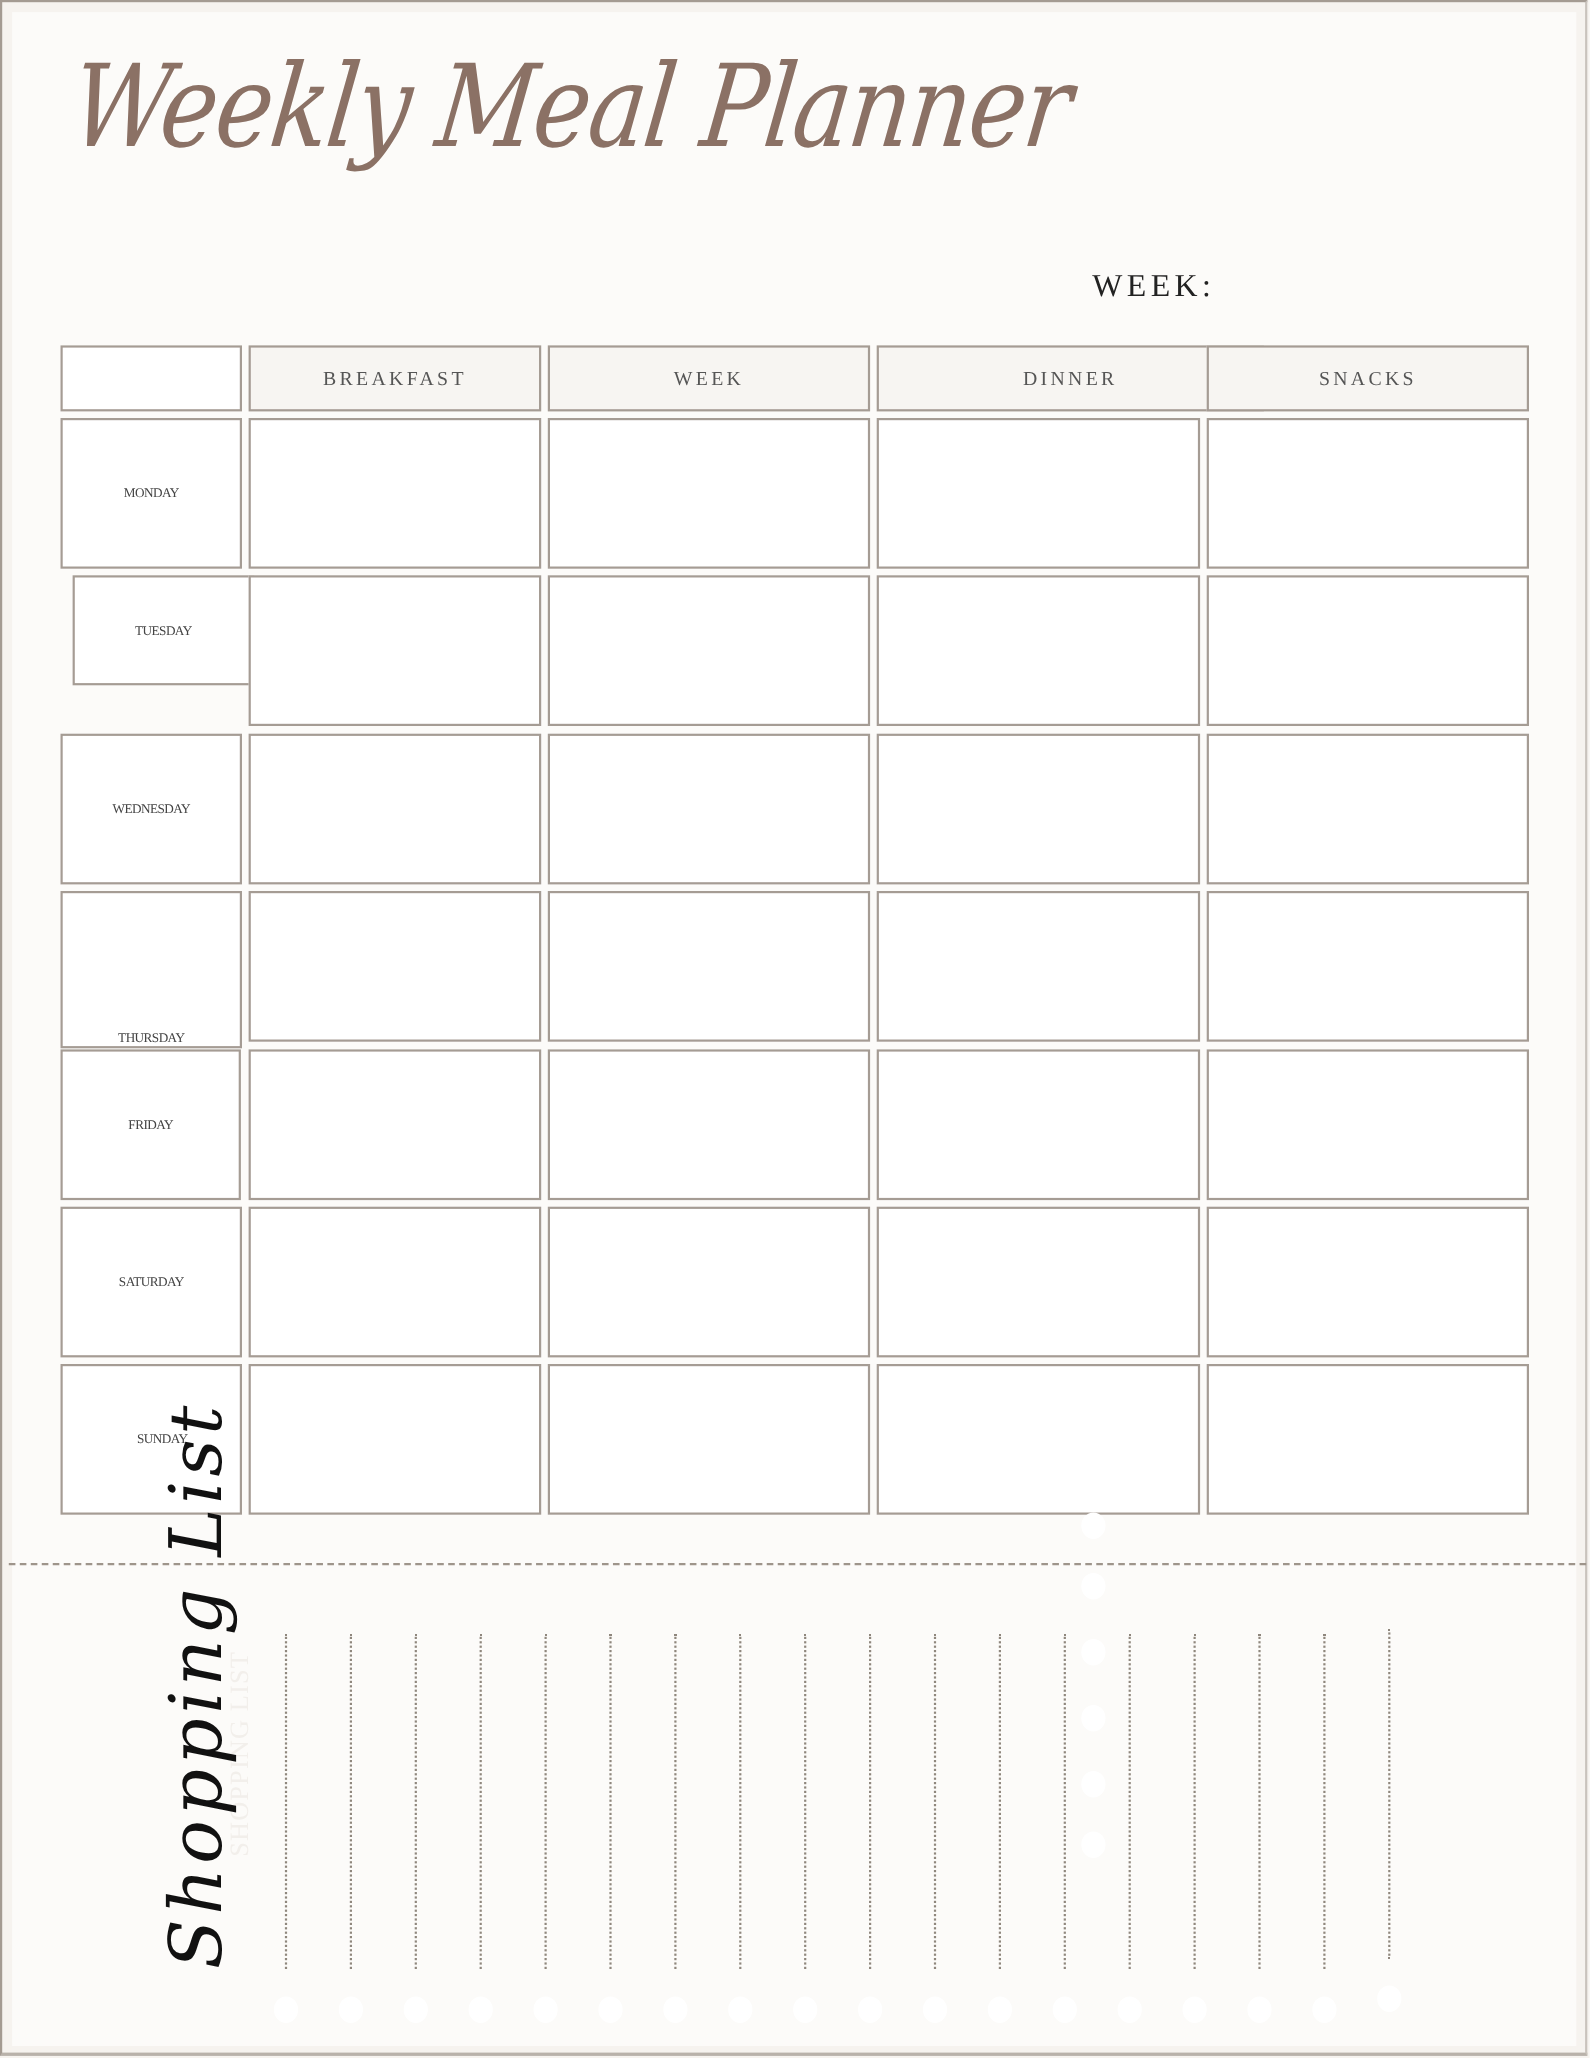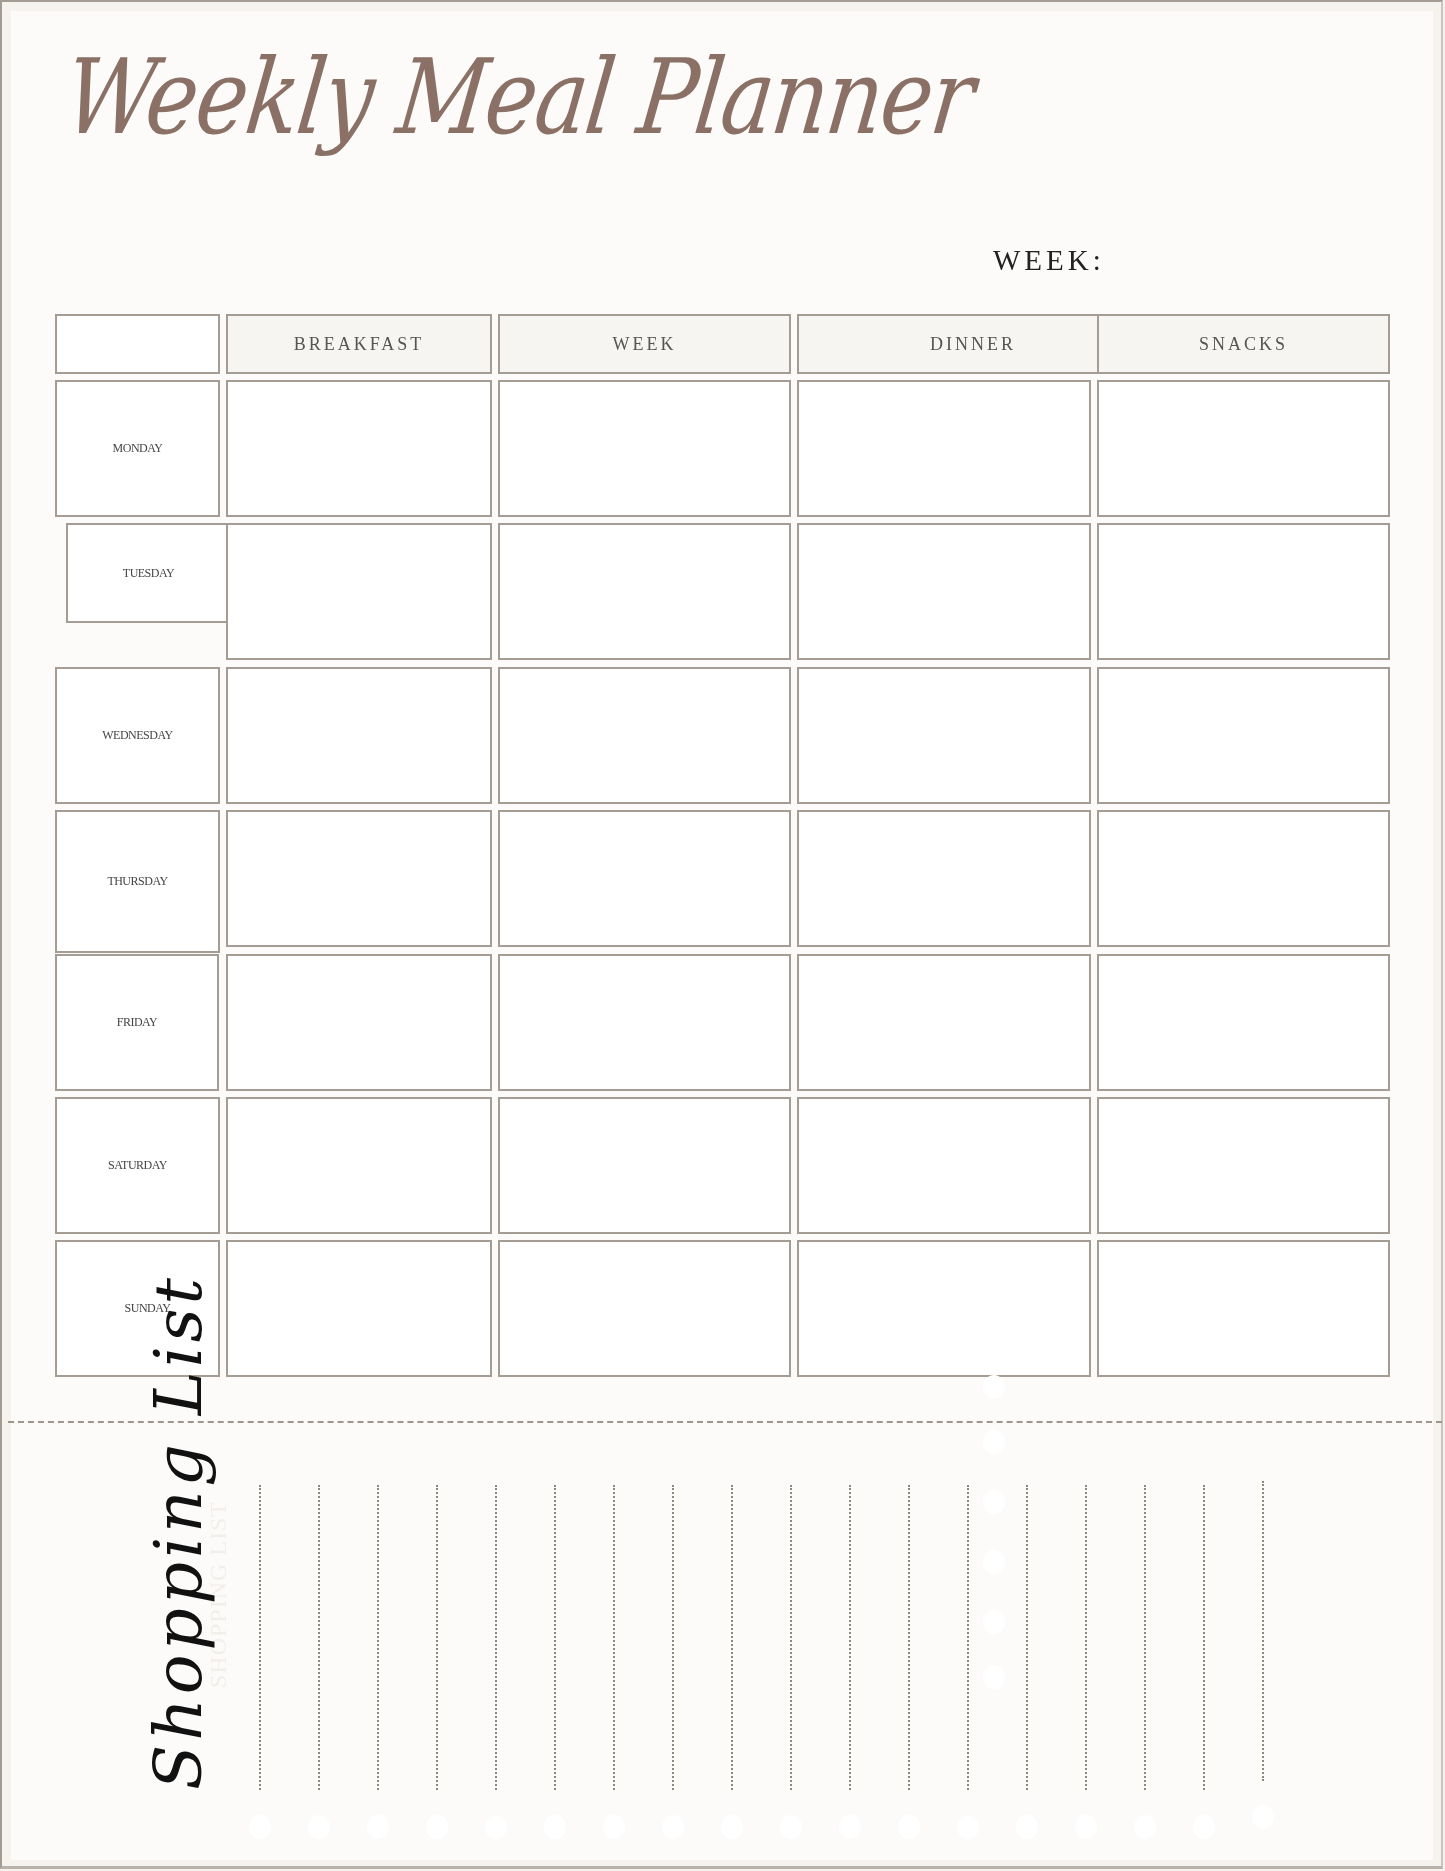--- a/index.html
+++ b/index.html
@@ -105,21 +105,21 @@
     <div class="cell " style="left: 498px; top: 523px; width: 293px; height: 137px;"></div>
     <div class="cell " style="left: 797px; top: 523px; width: 294px; height: 137px;"></div>
     <div class="cell " style="left: 1097px; top: 523px; width: 293px; height: 137px;"></div>
     <div class="cell " style="left: 55px; top: 667px; width: 165px; height: 137px;">
       <span class="day-label">WEDNESDAY</span>
     </div>
     <div class="cell " style="left: 226px; top: 667px; width: 266px; height: 137px;"></div>
     <div class="cell " style="left: 498px; top: 667px; width: 293px; height: 137px;"></div>
     <div class="cell " style="left: 797px; top: 667px; width: 294px; height: 137px;"></div>
     <div class="cell " style="left: 1097px; top: 667px; width: 293px; height: 137px;"></div>
-    <div class="cell " style="left: 55px; top: 810px; width: 165px; height: 143px;">
+    <div class="cell " style="left: 55px; top: 810px; width: 165px; height: 143px; align-items: flex-end;">
       <span class="day-label">THURSDAY</span>
     </div>
     <div class="cell " style="left: 226px; top: 810px; width: 266px; height: 137px;"></div>
     <div class="cell " style="left: 498px; top: 810px; width: 293px; height: 137px;"></div>
     <div class="cell " style="left: 797px; top: 810px; width: 294px; height: 137px;"></div>
     <div class="cell " style="left: 1097px; top: 810px; width: 293px; height: 137px;"></div>
     <div class="cell " style="left: 55px; top: 954px; width: 164px; height: 137px;">
       <span class="day-label">FRIDAY</span>
     </div>
     <div class="cell " style="left: 226px; top: 954px; width: 266px; height: 137px;"></div>

